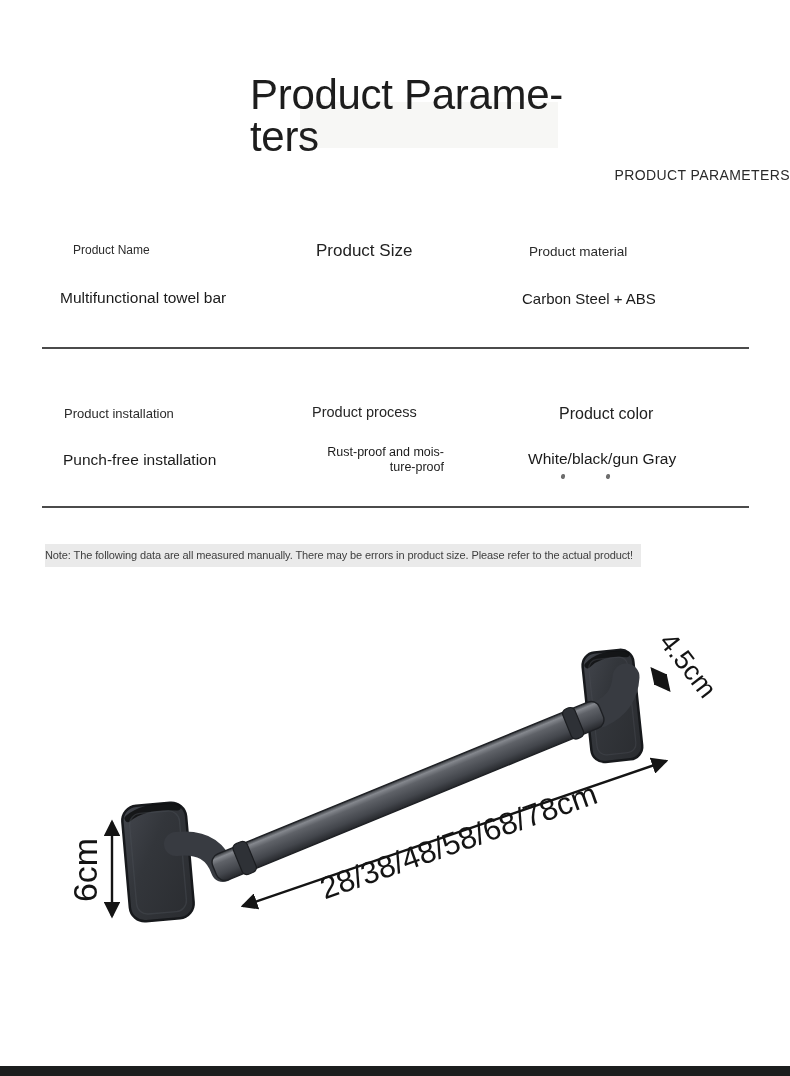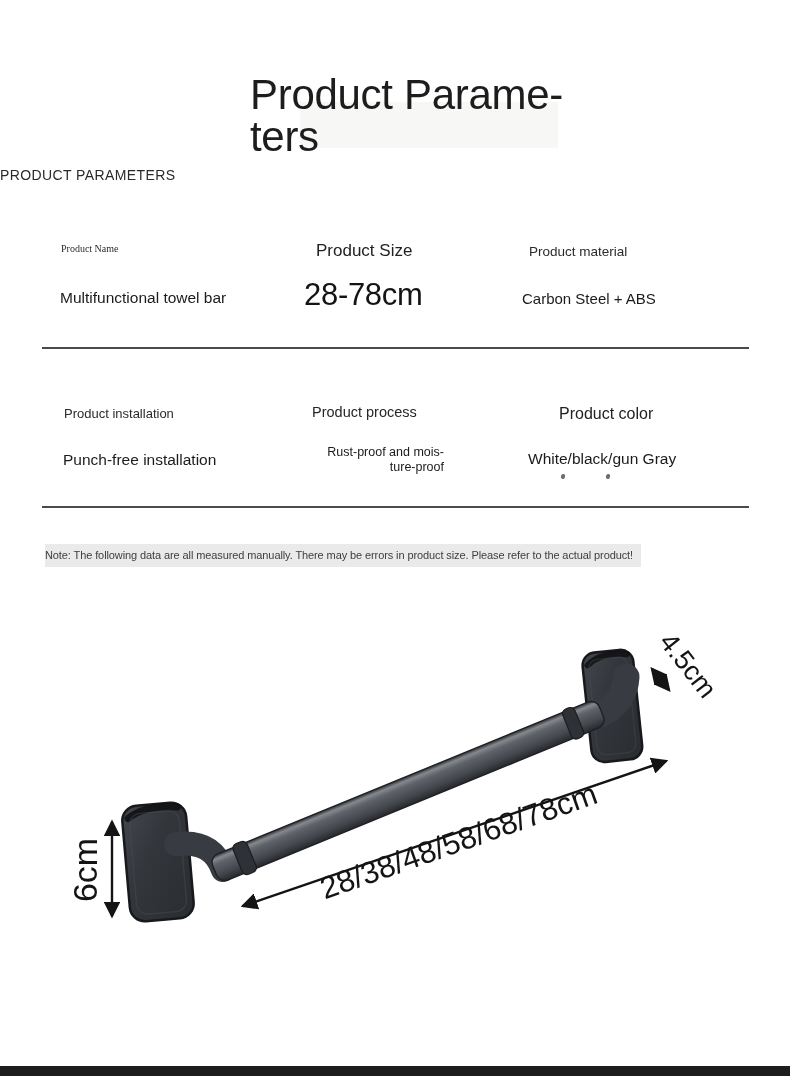--- a/index.html
+++ b/index.html
@@ -16,27 +16,27 @@
     position:absolute;left:300px;top:102px;width:258px;height:46px;
     background:#f7f7f5;
   }
   .title{
     position:absolute;left:232px;top:56px;margin:18px;
     font-size:42px;line-height:42px;font-weight:400;
     letter-spacing:-0.3px;color:#1d1d1d;
   }
   .subtitle{
     position:absolute;left:0;top:167px;width:790px;
-    text-align:left;font-size:14px;letter-spacing:0.4px;color:#2a2a2a;
+    text-align:right;font-size:14px;letter-spacing:0.4px;color:#2a2a2a;
   }
   
   .cell{position:absolute;white-space:nowrap;}
   .lbl{color:#2b2b2b;}
   .val{color:#1b1b1b;text-align:right;}
-  .l-name     {left:61px; top:243px; font-size:10px;font-family:Liberation Serif, serif;}
+  .l-name     {left:73px; top:243px; font-size:12px;}
   .v-name     {left:60px; top:289px; font-size:15.5px;}
   .l-size     {left:305px;top:241px; font-size:17px;color:#222;margin-left:11px;}
   .v-size     {left:304px;top:277px; font-size:31px;font-weight:500;letter-spacing:-0.3px;color:#141414;}
   .l-material {left:529px;top:244px; font-size:13.5px;}
   .v-material {left:522px;top:290px; font-size:15px;}
   .l-install  {left:64px; top:406px; font-size:13px;}
   .v-install  {left:63px; top:451px; font-size:15.5px;}
   .l-process  {left:312px;top:404px; font-size:14.5px;color:#262626;}
   .v-process  {left:304px;top:445px; font-size:12.5px;line-height:15px;white-space:normal;width:140px;}
   .l-color    {left:559px;top:405px; font-size:16px;color:#222;}
@@ -76,21 +76,20 @@
 
   <div class="title-ghost"></div>
 
   <h1 class="title"><span>Product Parame-</span><br><span>ters</span></h1>
 
   <div class="subtitle">PRODUCT PARAMETERS</div>
 
   <div class="cell lbl l-name">Product Name</div>
   <div class="cell val v-name">Multifunctional towel bar</div>
   <div class="cell lbl l-size">Product Size</div>
-  <div class="cell val v-size">28-78cm</div>
   <div class="cell lbl l-material">Product material</div>
   <div class="cell val v-material">Carbon Steel + ABS</div>
 
   <div class="rule rule1"></div>
 
   <div class="cell lbl l-install">Product installation</div>
   <div class="cell val v-install">Punch-free installation</div>
   <div class="cell lbl l-process">Product process</div>
   <div class="cell val v-process"><span>Rust-proof and mois-</span><br><span>ture-proof</span></div>
   <div class="cell lbl l-color">Product color</div>

